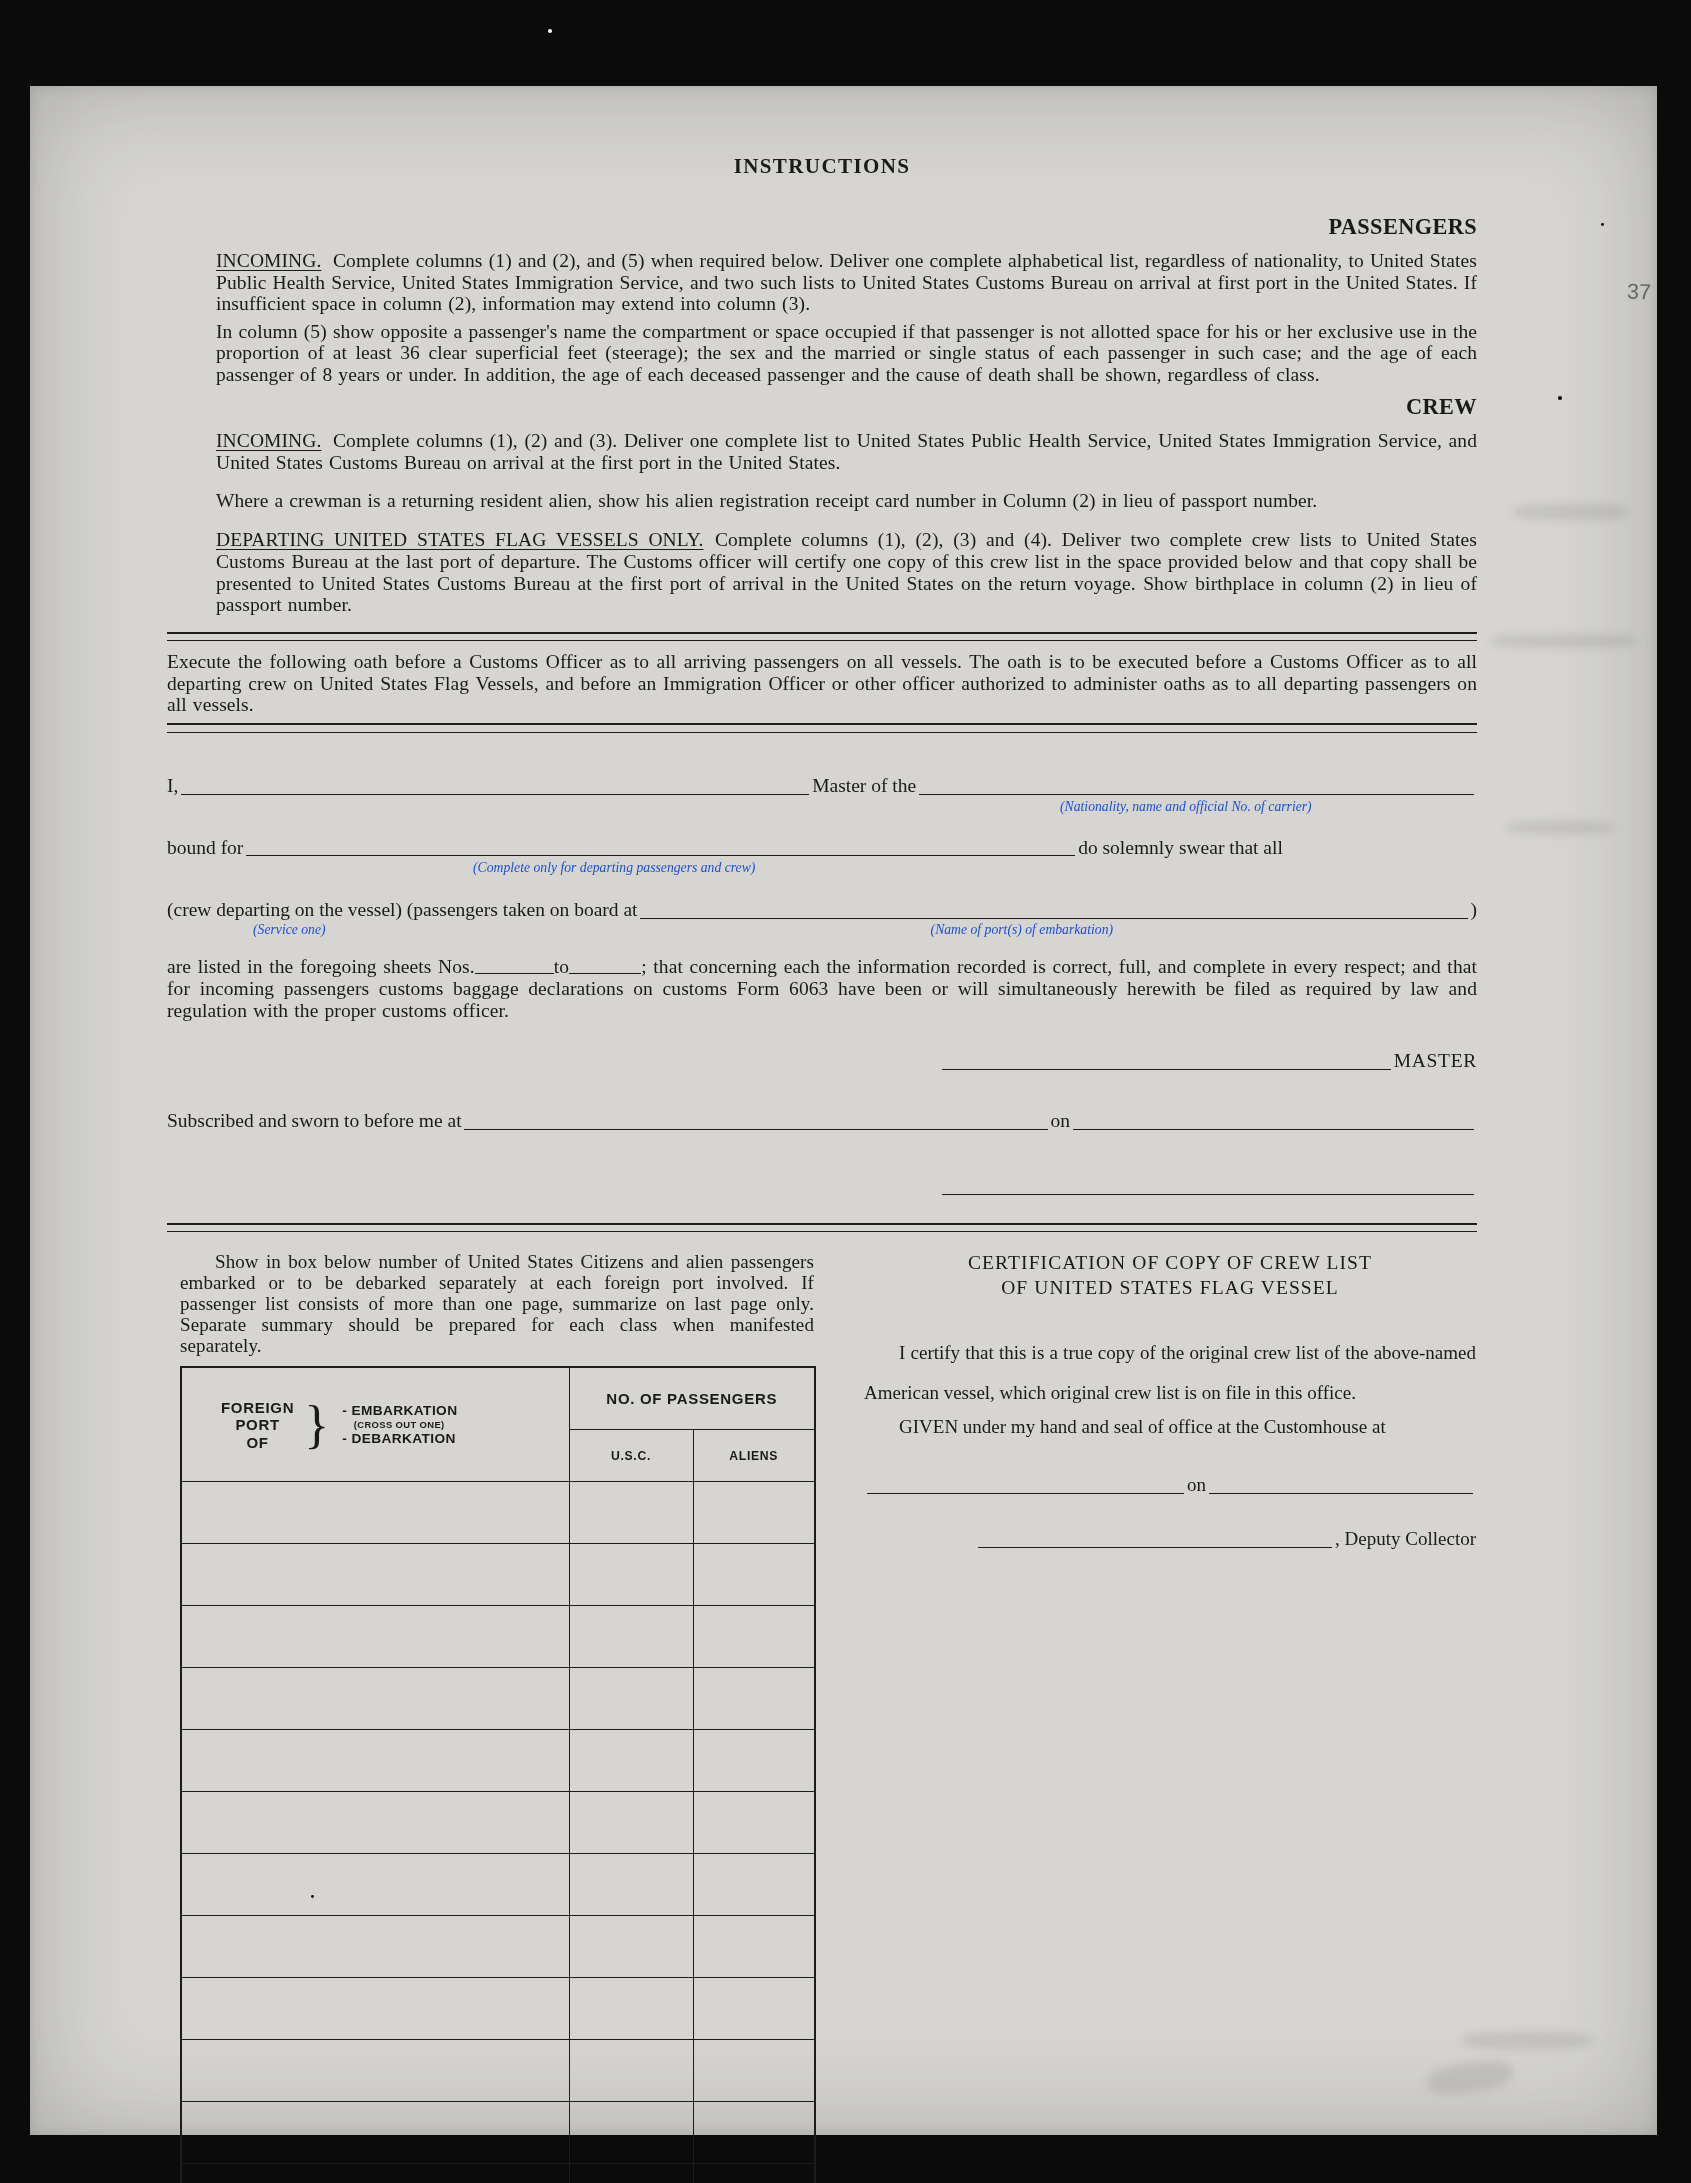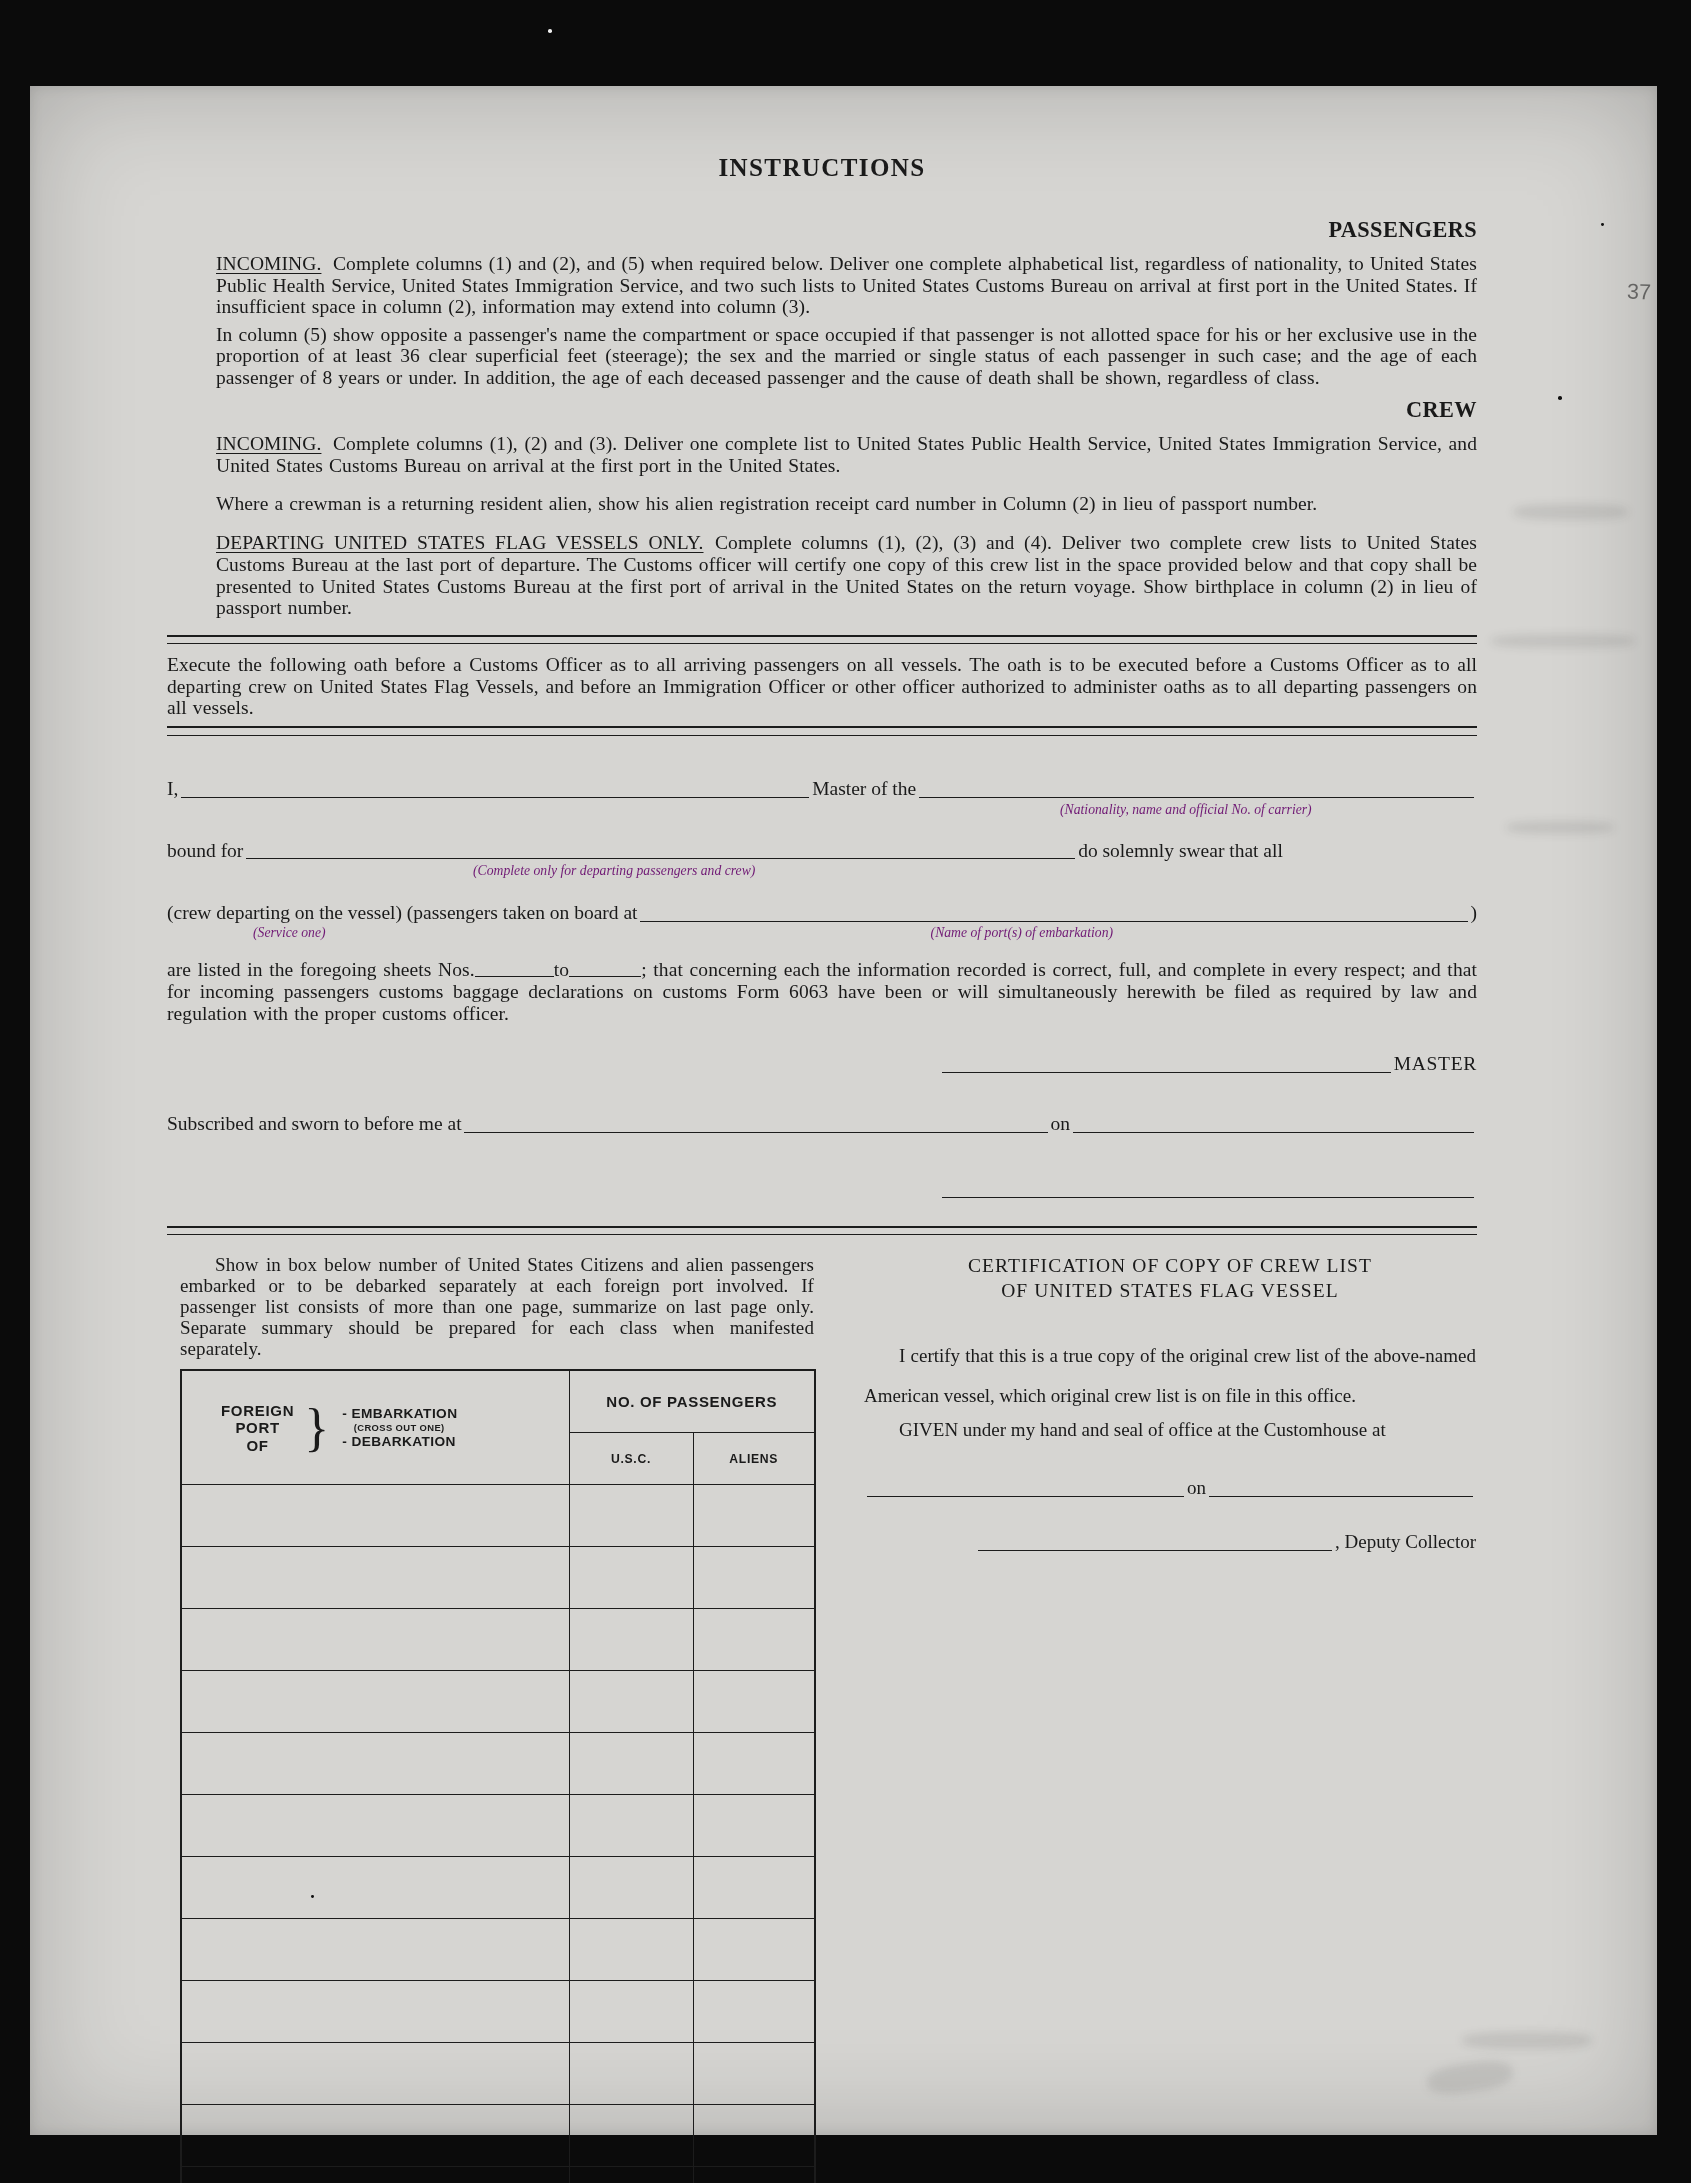--- a/index.html
+++ b/index.html
@@ -8,35 +8,35 @@
     background:#0b0b0b;
     font-family:"Liberation Serif","DejaVu Serif",serif;color:#1a1a1a;
   }
   .paper{
     position:absolute;left:30px;top:86px;width:1627px;height:2049px;
     background:#d6d5d2;
     box-shadow:inset 0 0 108px rgba(0,0,0,0.20), inset 0 0 13px rgba(0,0,0,0.12);
   }
   .content{position:absolute;left:137px;top:68px;width:1310px;}
 
-  h1{font-size:25px;letter-spacing:1.4px;text-align:center;margin:0 0 35px 0;font-weight:bold;}
+  h1{font-size:21px;letter-spacing:1.4px;text-align:center;margin:0 0 35px 0;font-weight:bold;}
   h2{font-size:22.3px;letter-spacing:0.4px;margin:0 0 10px 0;font-weight:bold;text-align:right;}
   p{margin:0;}
   .body{font-size:19.5px;line-height:21.6px;text-align:justify;letter-spacing:0.1px;word-spacing:1.1px;}
   .indent{margin-left:49px;}
   .leadin{text-decoration:underline;text-underline-offset:2.9px;margin-right:11.5px;}
 
   .double-rule{height:6.5px;border-top:2.9px solid #1c1c1c;border-bottom:1.4px solid #1c1c1c;}
 
   
   .fill-row{display:flex;align-items:flex-end;font-size:19.5px;line-height:23px;}
   .fill-row .txt{white-space:nowrap;}
   .blank{border-bottom:1.4px solid #1c1c1c;height:21.6px;margin:0 2.9px 2.2px 2.9px;}
   .grow{flex:1;}
-  .cap-row{display:flex;font-size:13.7px;font-style:italic;line-height:16px;color:#701a75;}
+  .cap-row{display:flex;font-size:13.7px;font-style:italic;line-height:16px;color:#1d4ed8;}
   .iblank{display:inline-block;width:79px;border-bottom:1.4px solid #1c1c1c;height:17.3px;}
 
   
   .bottom{display:flex;margin-top:19px;}
   .bottom-left{width:634px;margin-left:13px;}
   .bottom-right{width:612px;margin-left:50px;}
   .bottom-left .body{font-size:19px;line-height:21px;}
   .first-indent{text-indent:35px;}
 
   

